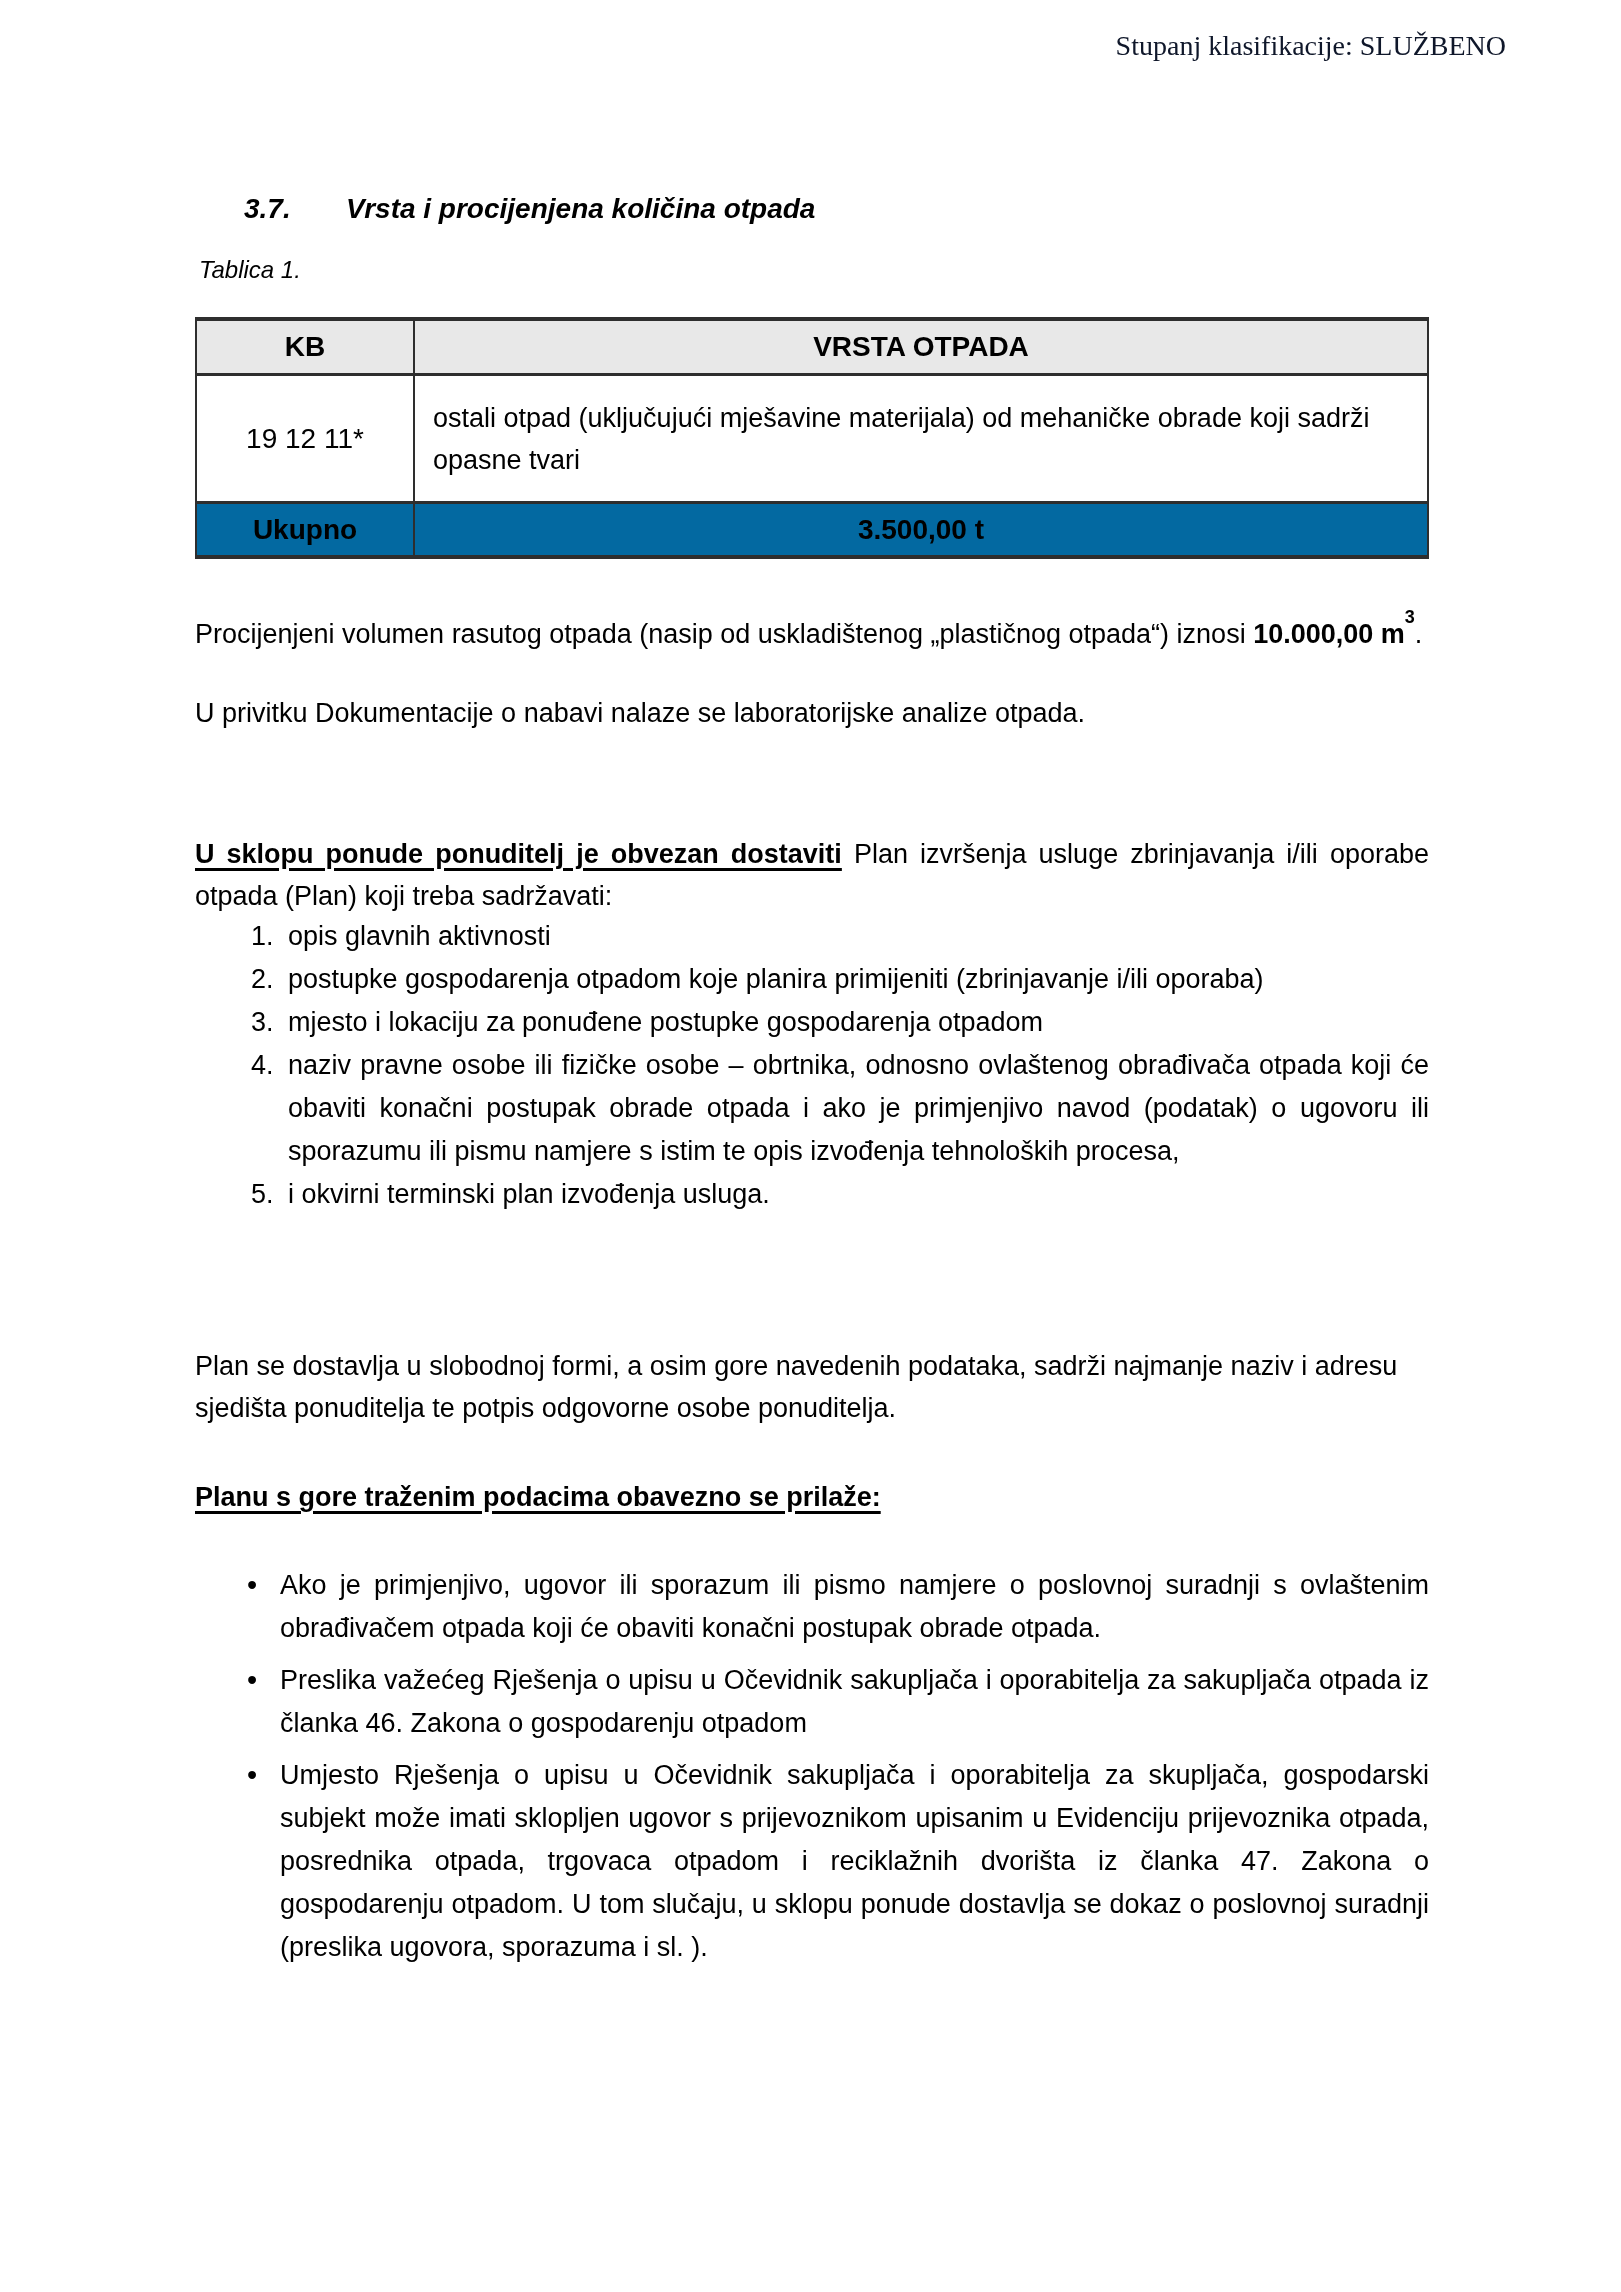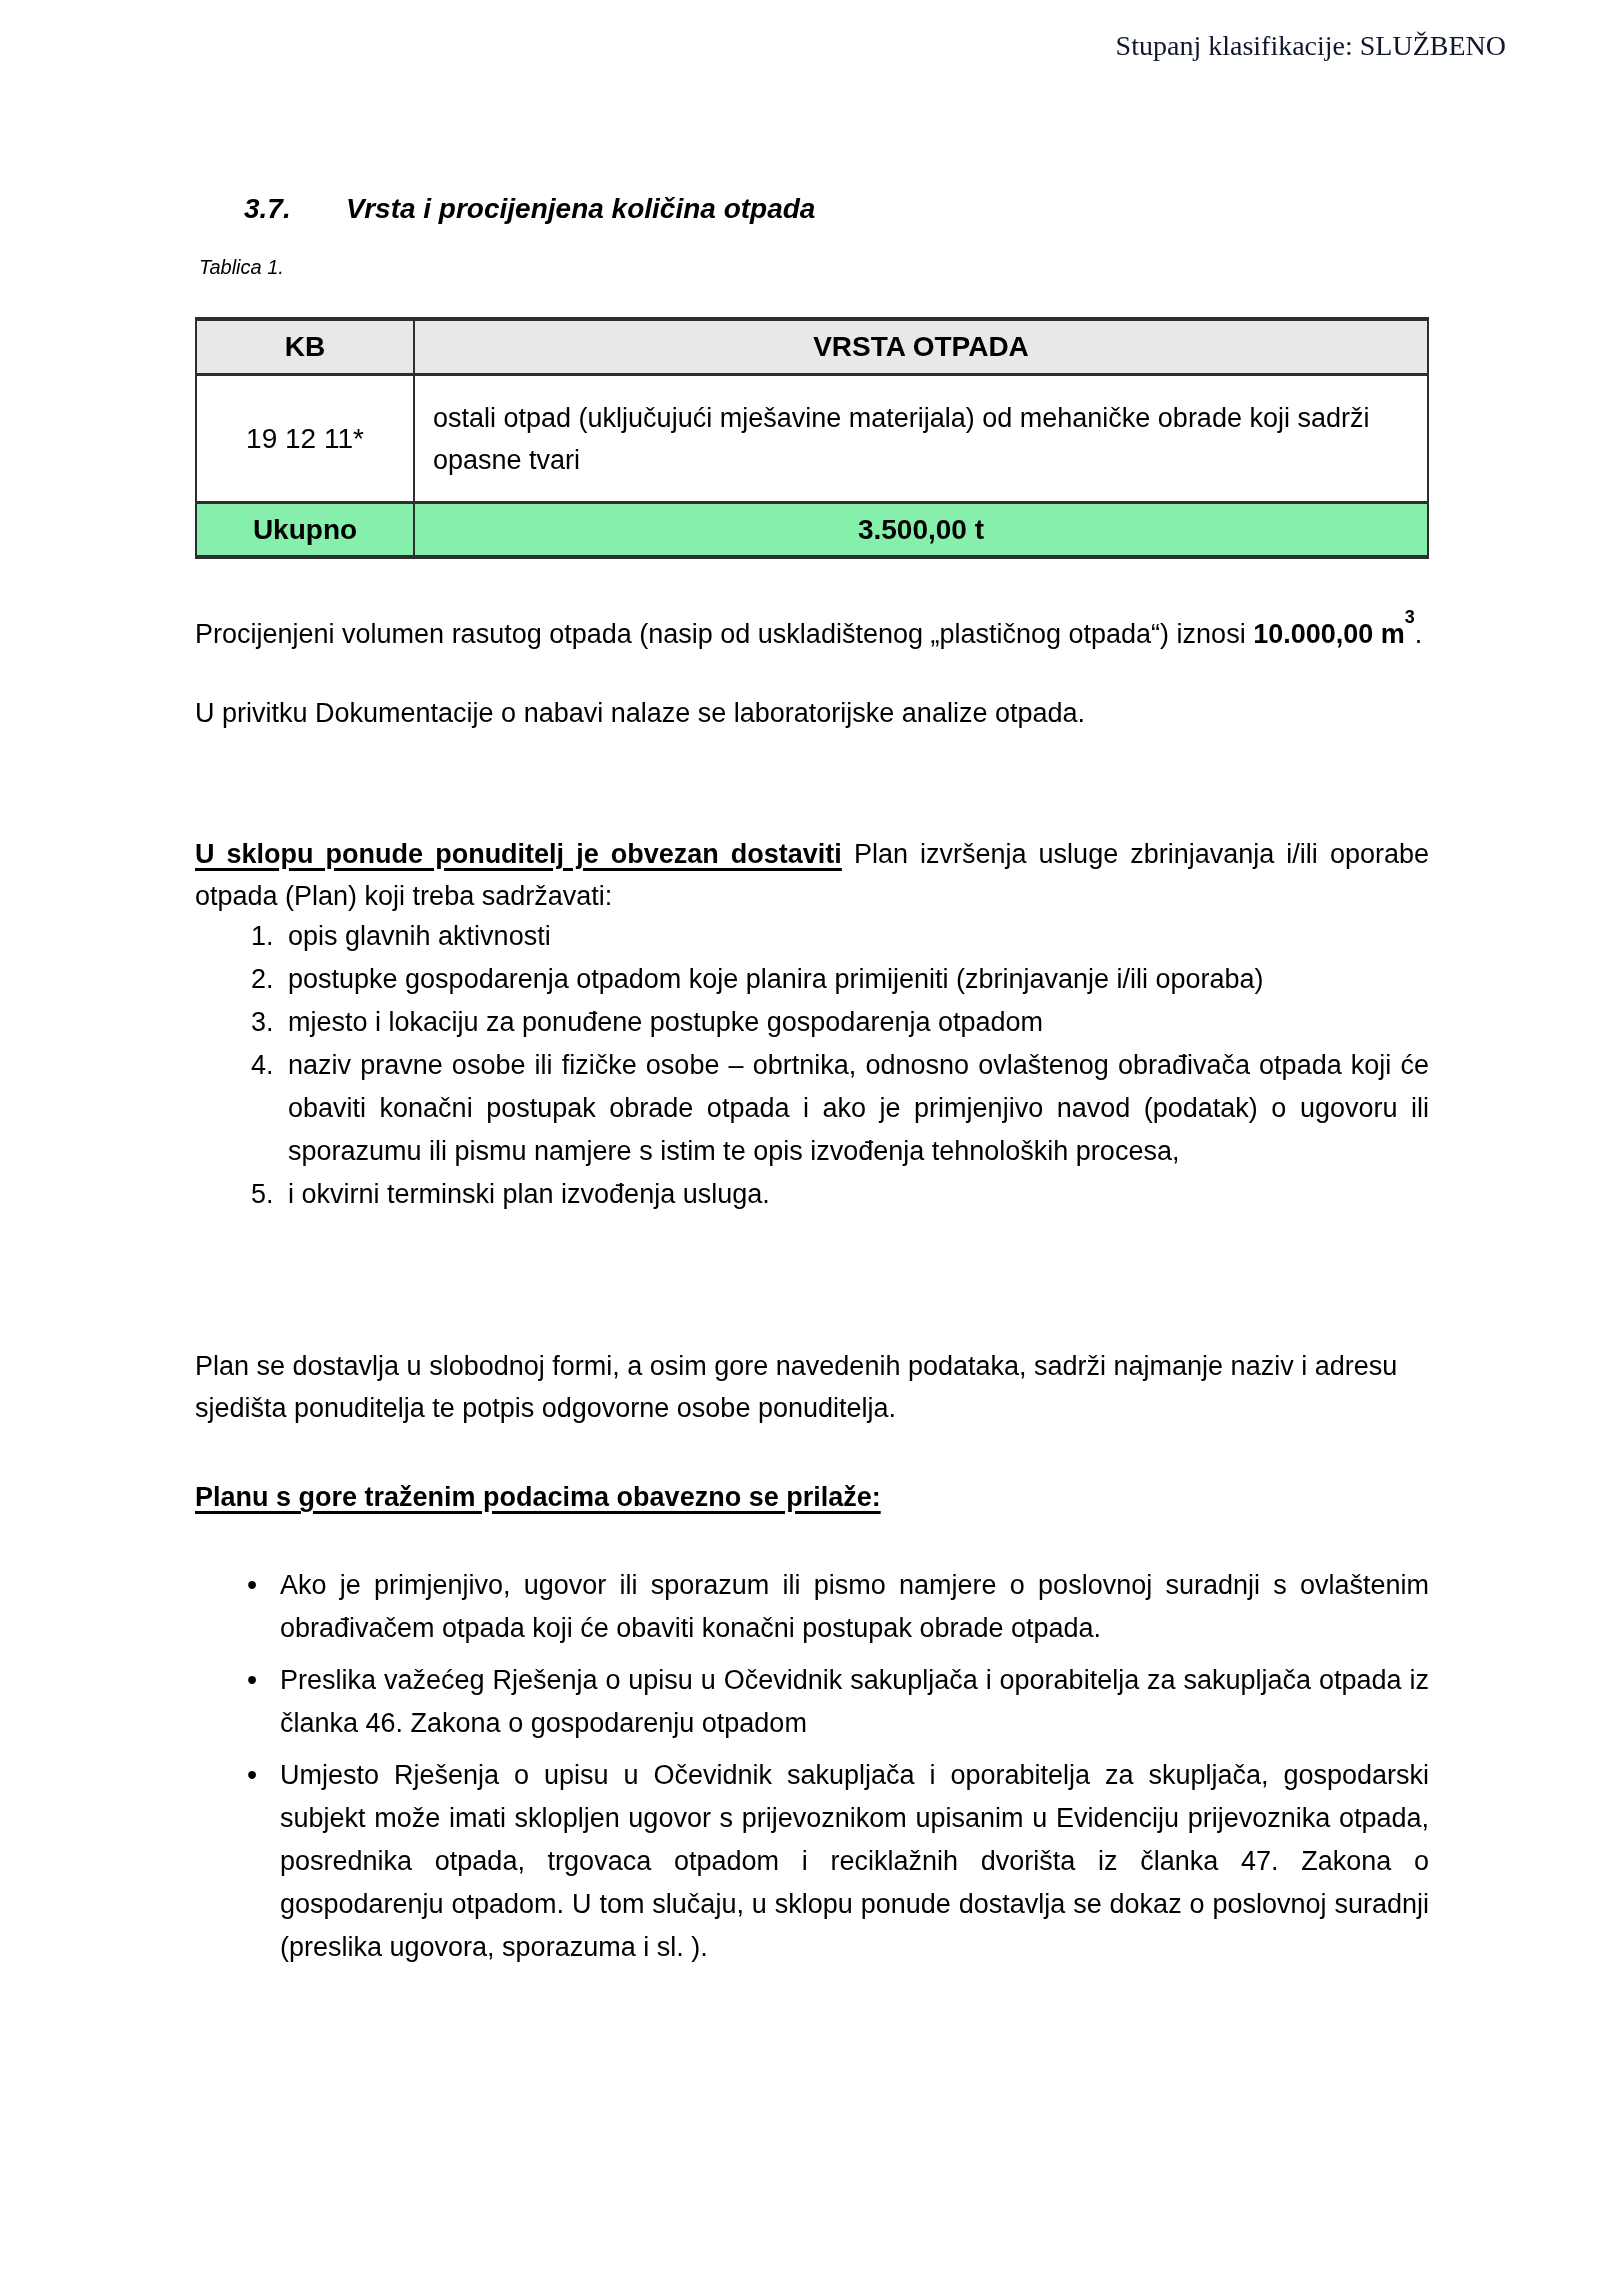--- a/index.html
+++ b/index.html
@@ -6,31 +6,31 @@
   .page{position:relative;width:1621px;height:2293px;background:#ffffff;
         font-family:"Liberation Sans",sans-serif;font-size:27px;color:#000;overflow:hidden;}
 
   .classification{position:absolute;top:30px;right:115px;
         font-family:"Liberation Serif",serif;font-size:28px;color:#0f172a;}
 
   .heading{position:absolute;top:193px;left:195px;width:1234px;
         font-weight:bold;font-style:italic;font-size:28px;}
   .heading .hnum{display:inline-block;width:102px;margin-left:49px;box-sizing:content-box;}
 
-  .caption{position:absolute;top:256px;left:199px;font-style:italic;font-size:20px;}
+  .caption{position:absolute;top:256px;left:199px;font-style:italic;font-size:24px;}
 
   table.waste{position:absolute;top:317px;left:195px;width:1234px;border-collapse:collapse;padding-left:8px;}
   table.waste th,table.waste td{border:2.7px solid #2e2e2e;}
   table.waste th{height:50px;background:#E8E8E8;font-size:28px;font-weight:bold;
         text-align:center;vertical-align:middle;border-top-width:4.5px;border-bottom-width:3.6px;}
   .col-kb{width:218px;}
   tr.data td{height:111px;vertical-align:middle;}
   td.code{text-align:center;font-size:28px;}
   td.desc{padding:7.2px 18px;line-height:42px;text-align:left;border-radius:25px;}
-  tr.total td{height:49px;background:#86efac;font-weight:bold;font-size:28px;
+  tr.total td{height:49px;background:#0369a1;font-weight:bold;font-size:28px;
         text-align:center;vertical-align:middle;border-top-width:3.6px;border-bottom-width:4.5px;}
 
   .p{position:absolute;left:195px;width:1234px;line-height:42px;margin:0;}
   .justify{text-align:justify;}
   .p-volume{top:613px;}
   .p-privitak{top:692px;}
   .p-obligation{top:833px;}
   .p-planforma{top:1345px;}
   .p-prilaze{top:1476px;}
 

